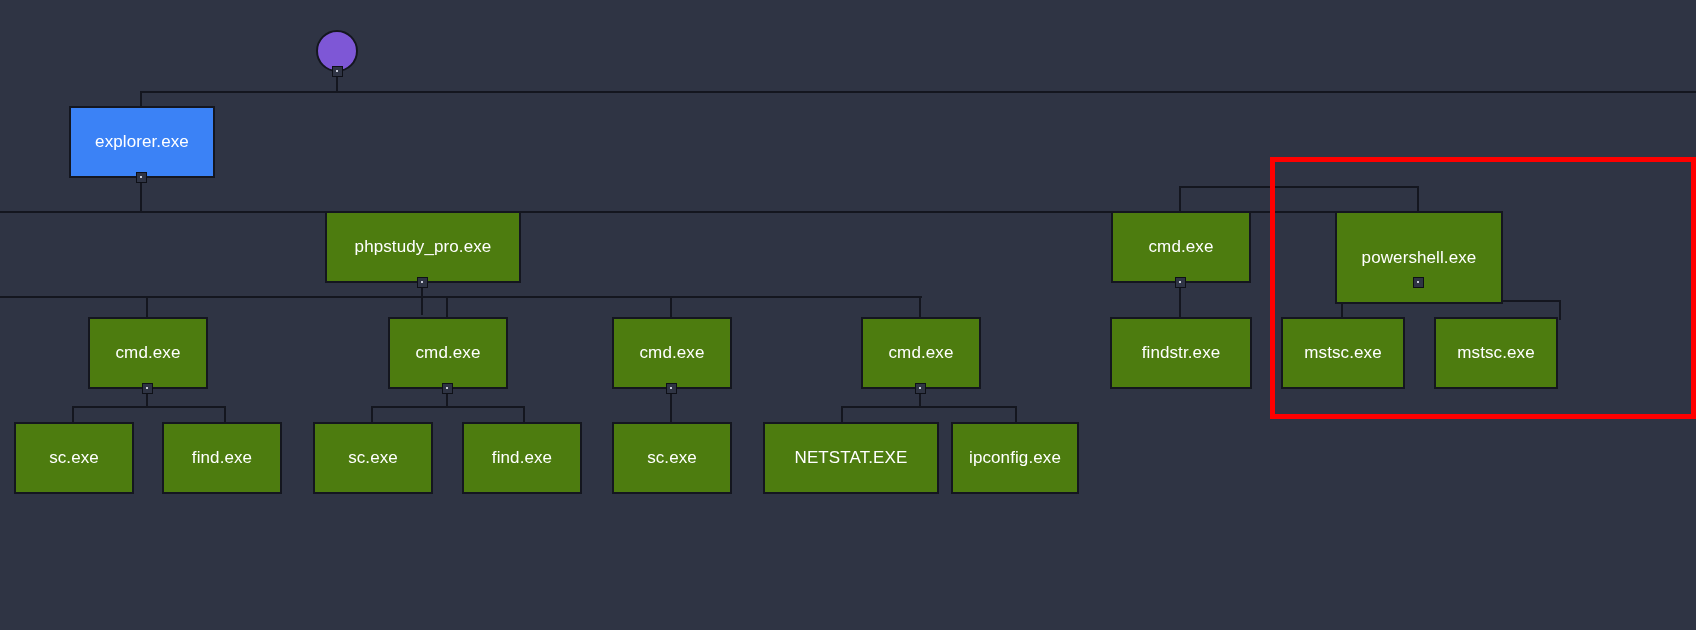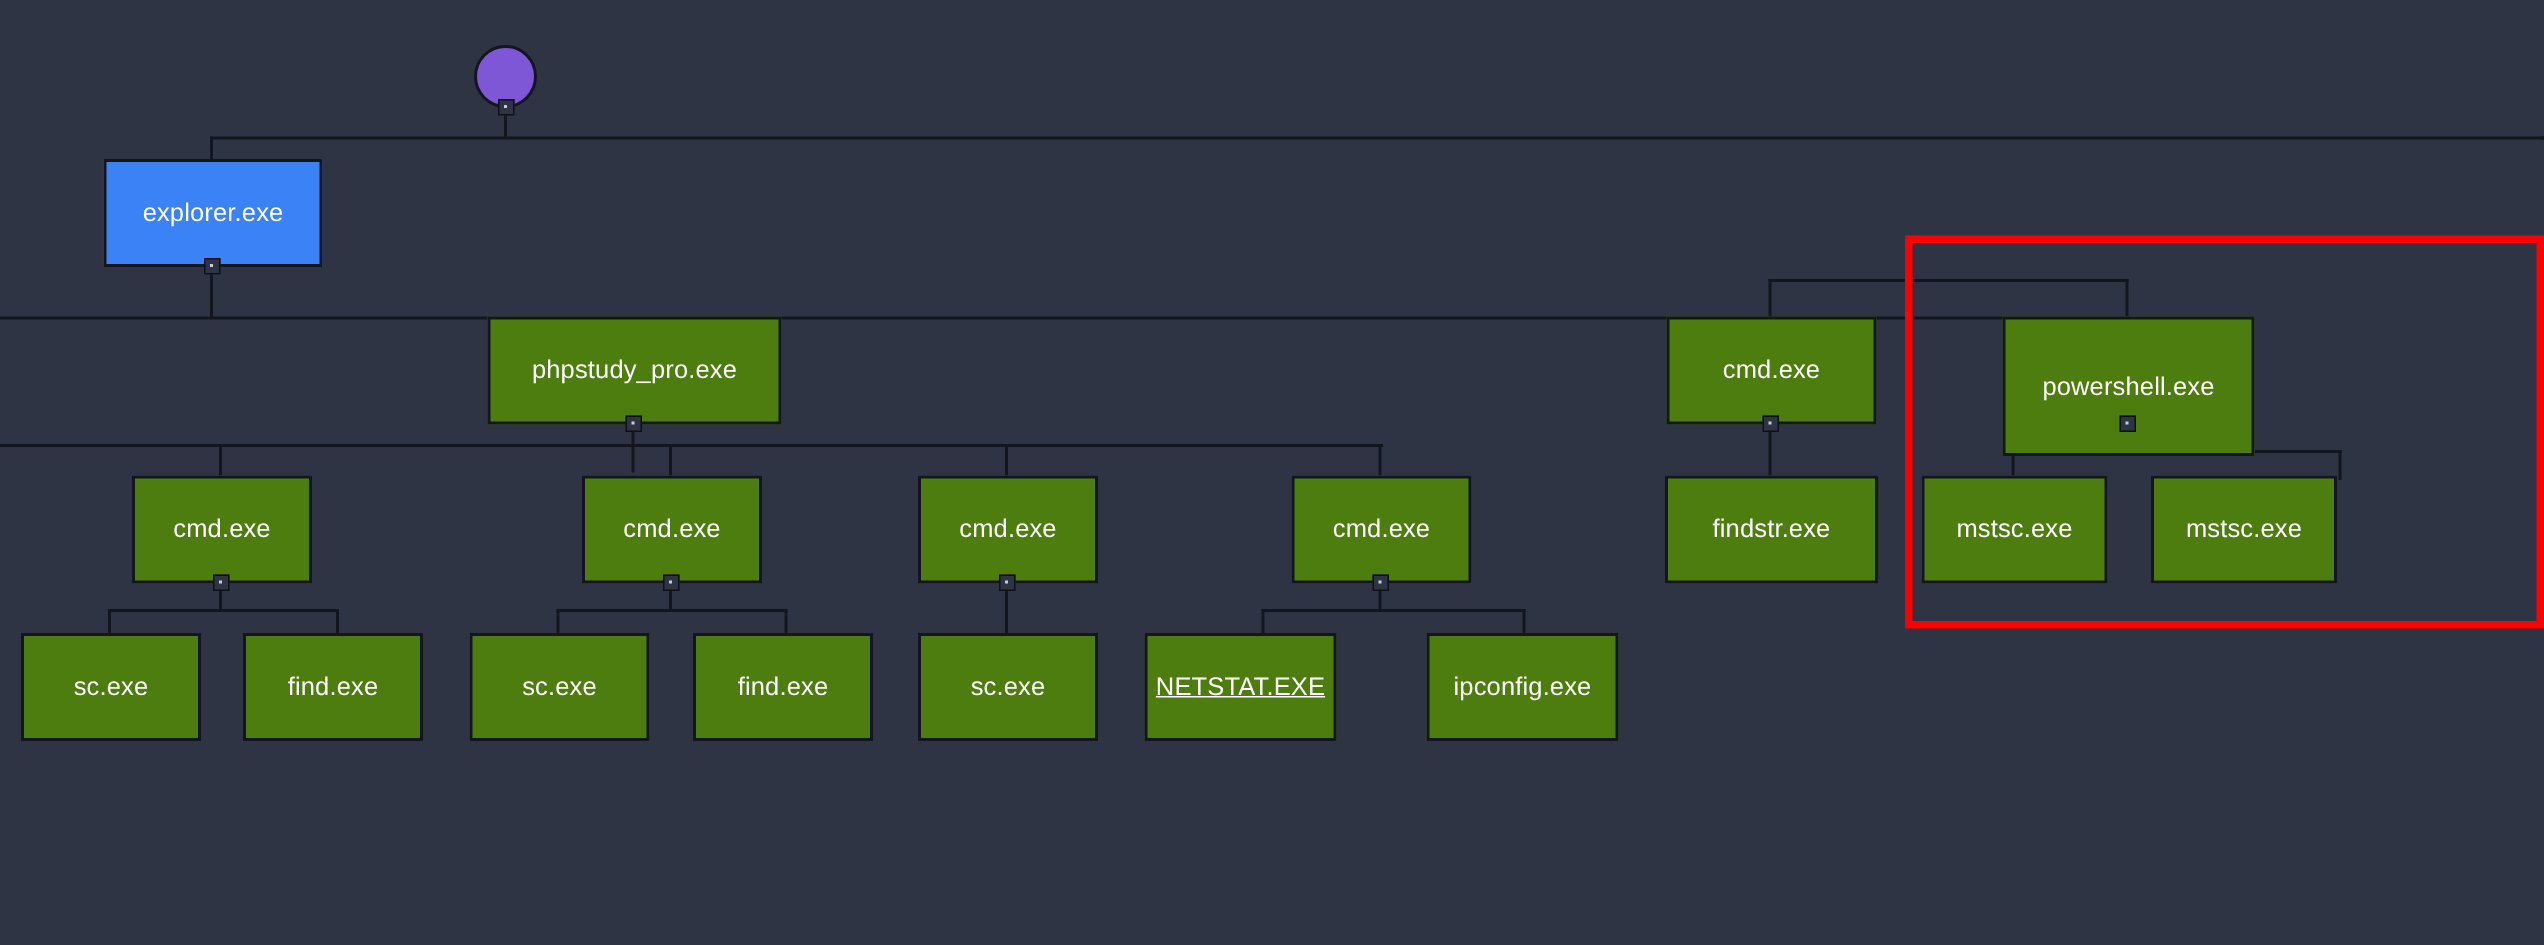--- a/index.html
+++ b/index.html
@@ -139,21 +139,21 @@
   <div class="node proc" style="left:861px; top:317px; width:120px; height:72px;">cmd.exe</div>
   <div class="node proc" style="left:1110px; top:317px; width:142px; height:72px;">findstr.exe</div>
   <div class="node proc" style="left:1281px; top:317px; width:124px; height:72px;">mstsc.exe</div>
   <div class="node proc" style="left:1434px; top:317px; width:124px; height:72px;">mstsc.exe</div>
 
   <div class="node proc" style="left:14px;  top:422px; width:120px; height:72px;">sc.exe</div>
   <div class="node proc" style="left:162px; top:422px; width:120px; height:72px;">find.exe</div>
   <div class="node proc" style="left:313px; top:422px; width:120px; height:72px;">sc.exe</div>
   <div class="node proc" style="left:462px; top:422px; width:120px; height:72px;">find.exe</div>
   <div class="node proc" style="left:612px; top:422px; width:120px; height:72px;">sc.exe</div>
-  <div class="node proc" style="left:763px; top:422px; width:128px; height:72px;text-decoration:underline;">NETSTAT.EXE</div>
+  <div class="node proc" style="left:763px; top:422px; width:176px; height:72px;">NETSTAT.EXE</div>
   <div class="node proc" style="left:951px; top:422px; width:128px; height:72px;">ipconfig.exe</div>
 
   <div class="port" style="left:332px;  top:66px;"></div>
   <div class="port" style="left:136px;  top:172px;"></div>
   <div class="port" style="left:417px;  top:277px;"></div>
   <div class="port" style="left:1175px; top:277px;"></div>
   <div class="port" style="left:1413px; top:277px;"></div>
   <div class="port" style="left:142px;  top:383px;"></div>
   <div class="port" style="left:442px;  top:383px;"></div>
   <div class="port" style="left:666px;  top:383px;"></div>

